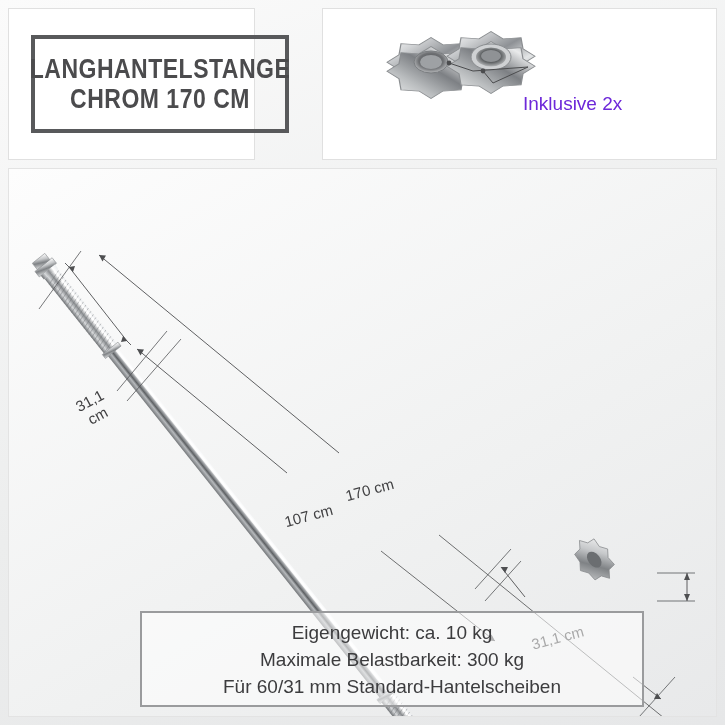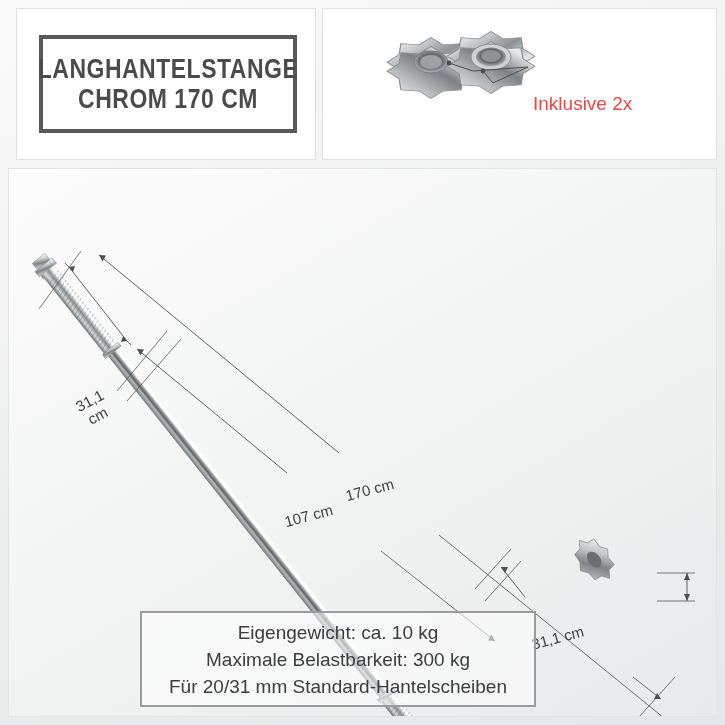--- a/index.html
+++ b/index.html
@@ -14,21 +14,21 @@
   .page{
     position:absolute;inset:0;
     background:linear-gradient(160deg,#fbfbfb 0%,#eceded 55%,#e6e7e8 100%);
   }
 
   
   .top-row{
     position:absolute;left:0;top:0;width:725px;height:168px;
   }
   .title-card{
-    position:absolute;left:16px;top:8px;width:300px;height:152px;
+    position:absolute;left:8px;top:8px;width:247px;height:152px;
     background:#ffffff;
     border:1px solid #e0e0e0;
     box-sizing:border-box;
   }
   .title-box{
     position:absolute;left:22px;top:26px;width:258px;height:98px;
     border:4px solid #58595b;
     box-sizing:border-box;
     display:flex;flex-direction:column;align-items:center;justify-content:center;
   }
@@ -41,40 +41,40 @@
     text-align:center;
     transform:scaleY(1.18);
   }
   .star-card{
     position:absolute;left:322px;top:8px;width:395px;height:152px;
     background:#ffffff;
     border:1px solid #e0e0e0;
     box-sizing:border-box;
   }
   .star-caption{
-    position:absolute;left:210px;top:82px;width:185px;
-    font-size:19px;line-height:25px;color:#ef4444;
+    position:absolute;left:200px;top:82px;width:185px;
+    font-size:19px;line-height:25px;color:#6d28d9;
   }
 
   
   .main-card{
     position:absolute;left:8px;top:168px;width:709px;height:549px;
     background:#ffffff;
     border:1px solid #e3e3e3;
     box-sizing:border-box;
     overflow:hidden;
   }
   .main-bg{
     position:absolute;inset:0;
     background:linear-gradient(150deg,#fdfdfd 0%,#f0f1f1 60%,#e8e9ea 100%);
   }
 
   
   .spec-box{
-    position:absolute;left:140px;top:611px;width:396px;height:96px;
+    position:absolute;left:140px;top:611px;width:504px;height:96px;
     border:2px solid #9a9b9d;
     background:rgba(255,255,255,0.55);
     box-sizing:border-box;
     display:flex;flex-direction:column;align-items:center;justify-content:center;
   }
   .spec-line{
     font-size:19px;line-height:27px;color:#3c3c3e;text-align:center;
   }
 
   
@@ -334,16 +334,16 @@
     </div>
     <div class="dim dim-170">170 cm</div>
     <div class="dim dim-107">107 cm</div>
     <div class="dim dim-311-bot">31,1 cm</div>
 
   </div>
 
   <div class="spec-box">
     <div class="spec-line">Eigengewicht: ca. 10 kg</div>
     <div class="spec-line">Maximale Belastbarkeit: 300 kg</div>
-    <div class="spec-line">Für 20/31 mm Standard-Hantelscheiben</div>
+    <div class="spec-line">Für 60/31 mm Standard-Hantelscheiben</div>
   </div>
 
 </div>
 
 </body></html>

